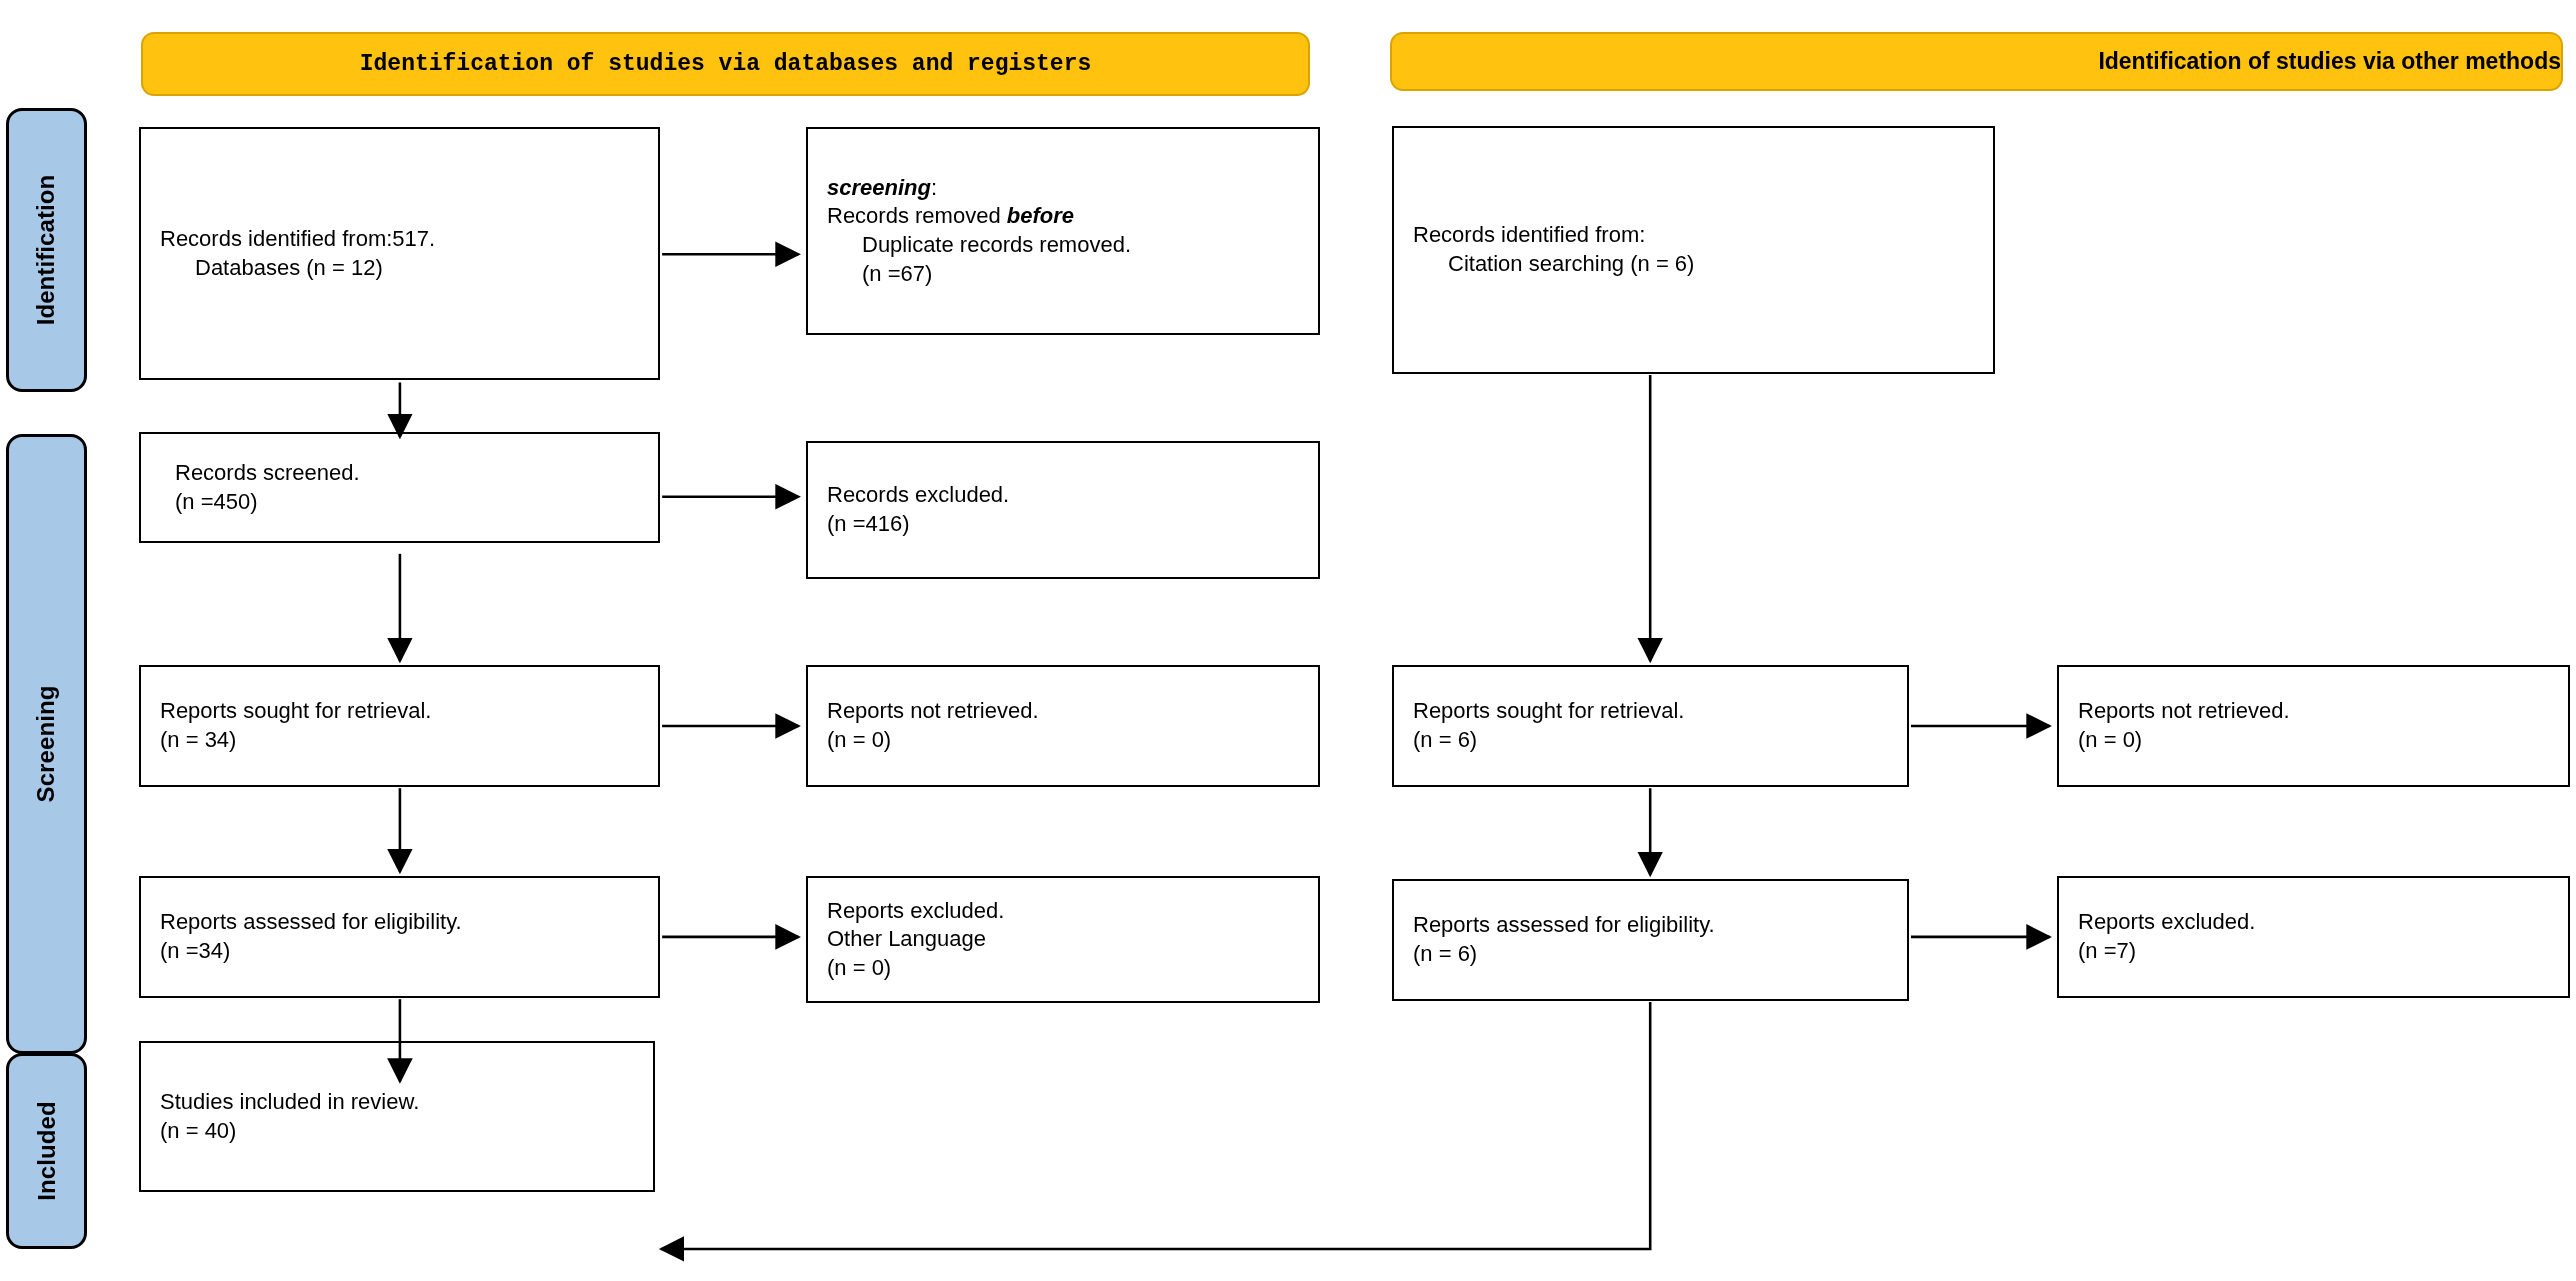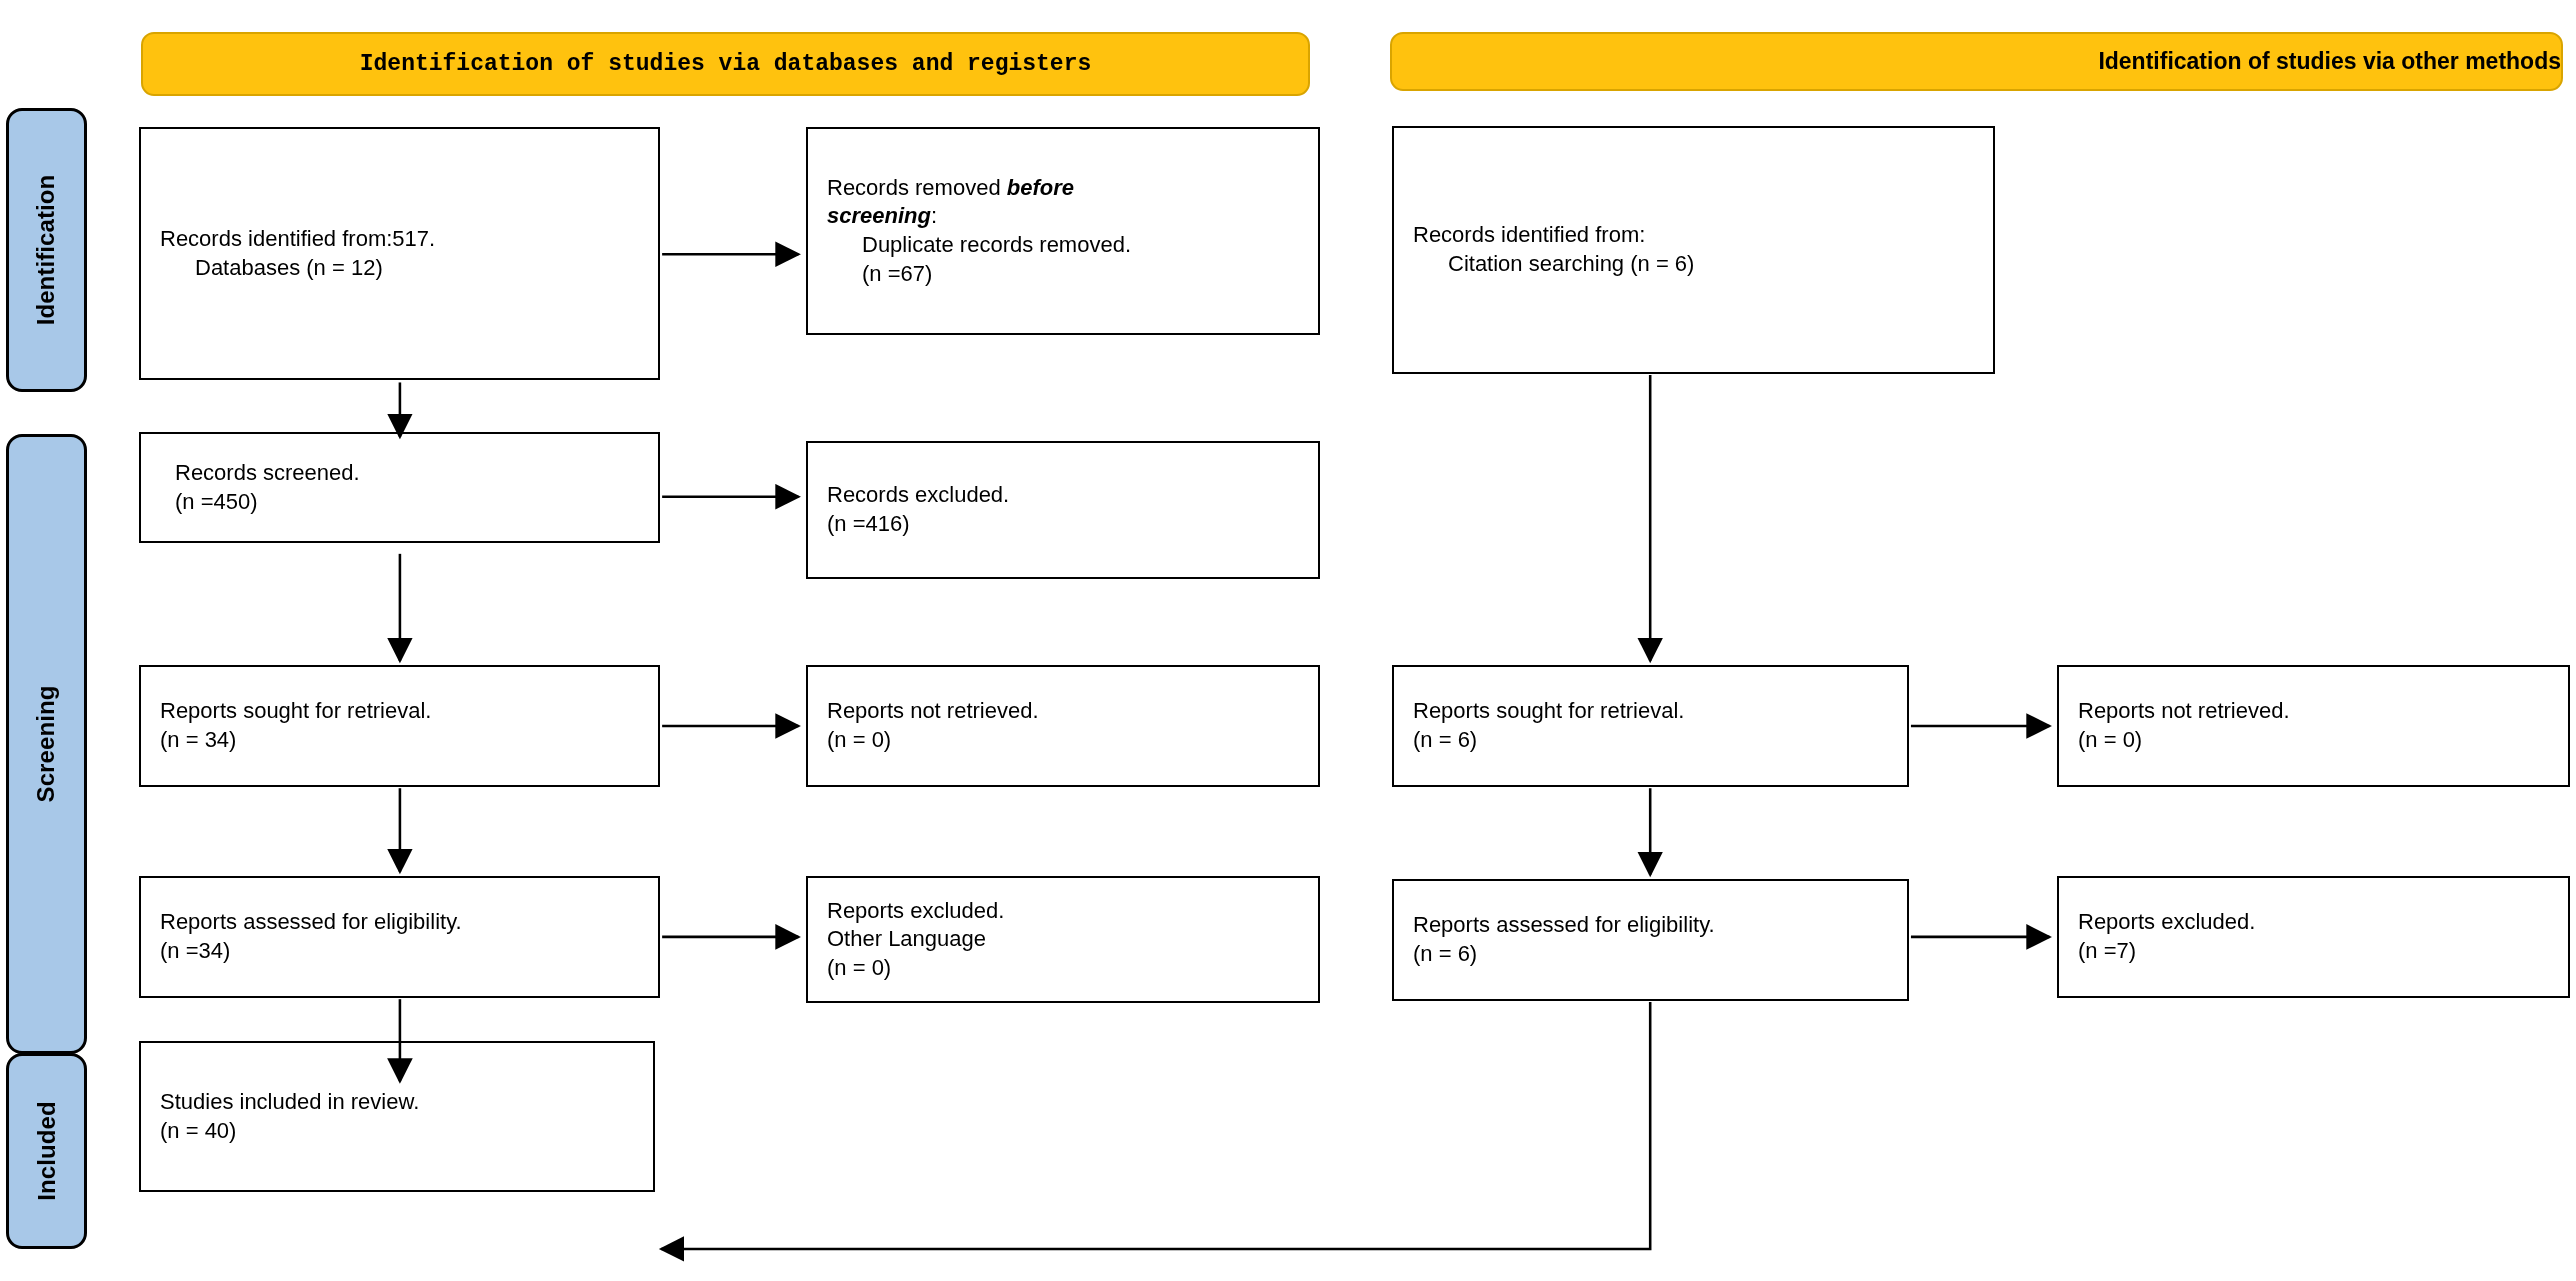--- a/index.html
+++ b/index.html
@@ -106,22 +106,22 @@
   <div class="banner" style="left:1390px; top:32px; width:1173px; height:59px;justify-content:flex-end;">
     <span>Identification of studies via other methods</span>
   </div>
 
   <div class="box" style="left:139px; top:127px; width:521px; height:253px;">
     <span class="line">Records identified from:517.</span>
     <span class="line indent">Databases (n = 12)</span>
   </div>
 
   <div class="box" style="left:806px; top:127px; width:514px; height:208px;">
+    <span class="line"><i>screening</i>:</span>
     <span class="line">Records removed <i>before</i></span>
-    <span class="line"><i>screening</i>:</span>
     <span class="line indent">Duplicate records removed.</span>
     <span class="line indent">(n =67)</span>
   </div>
 
   <div class="box" style="left:139px; top:432px; width:521px; height:111px;padding-left:34px;">
     <span class="line">Records screened.</span>
     <span class="line">(n =450)</span>
   </div>
 
   <div class="box" style="left:806px; top:441px; width:514px; height:138px;">

